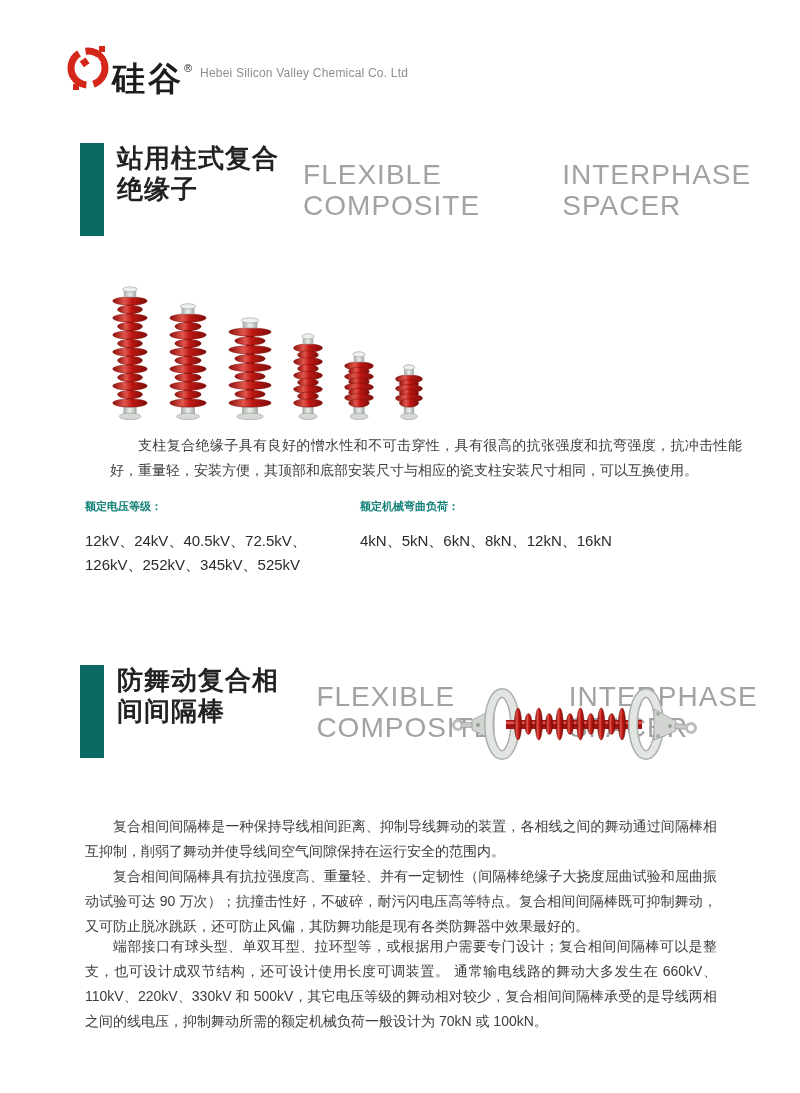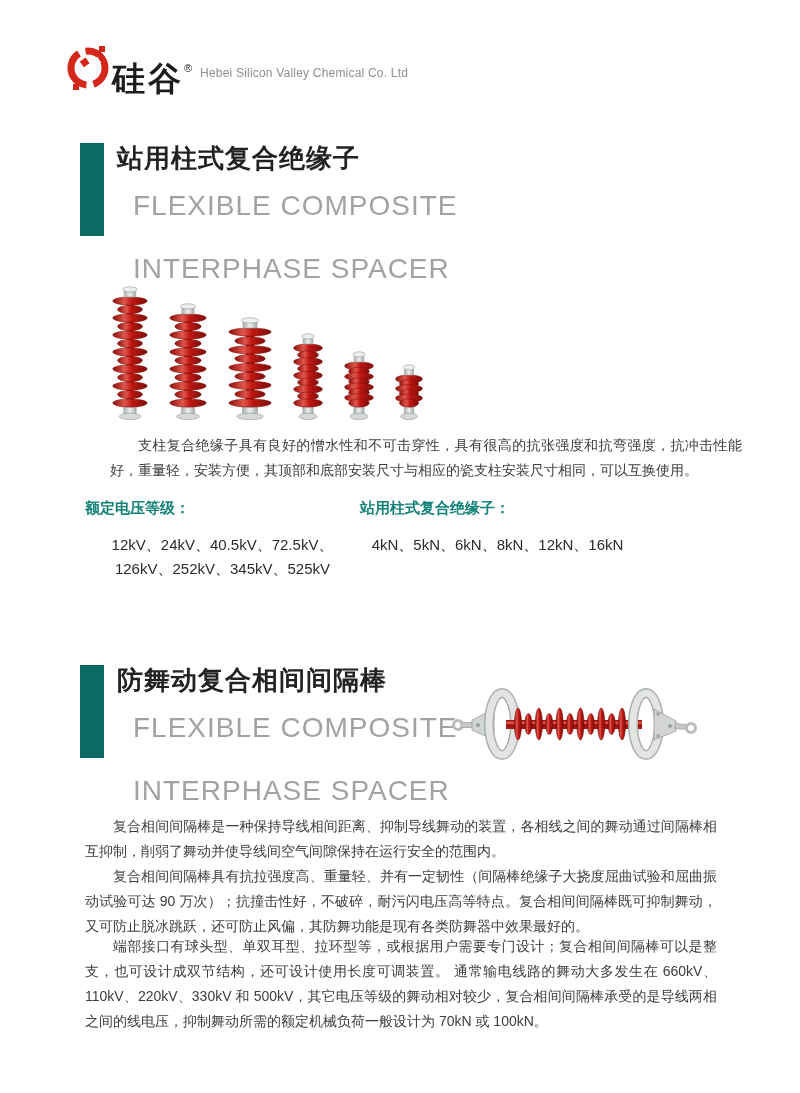--- a/index.html
+++ b/index.html
@@ -9,40 +9,40 @@
   }
   
   .logo{position:absolute;left:66px;top:42px;display:flex;align-items:flex-start;}
   .logo-icon{width:46px;height:52px;}
   .brand-cn{font-size:33px;font-weight:700;color:#1c1c1c;letter-spacing:3px;line-height:52px;}
   .reg{font-size:11px;color:#2a2a2a;vertical-align:18px;font-weight:400;letter-spacing:0;}
   .company-en{font-size:12px;color:#8e8e8e;margin-left:8px;margin-top:24px;letter-spacing:0.2px;}
   
   .section-header{position:absolute;left:80px;display:flex;}
   .section-header .bar{width:24px;height:93px;background:#0b6a64;margin-right:13px;flex:none;}
-  .sh-titles{display:flex;flex-direction:column;}
+  .sh-titles{display:flex;flex-direction:row;}
   .sh-cn{font-size:26px;font-weight:700;color:#222222;line-height:31px;margin:0;letter-spacing:1px;}
   .sh-en{font-size:28px;color:#a2a2a2;line-height:31px;margin:16px;letter-spacing:1px;font-weight:400;}
   #section1-header{top:143px;}
   #section2-header{top:665px;}
   
   .posts-row{position:absolute;left:108px;top:283px;height:137px;display:flex;align-items:flex-end;gap:13px;}
   .spacer-img{position:absolute;left:448px;top:676px;width:252px;height:100px;}
   
   .para{position:absolute;left:85px;width:632px;font-size:14px;line-height:25px;color:#3d3d3d;
         text-indent:2em;text-align:justify;margin:0;}
   #s1-para{top:433px;margin-left:25px;}
   #s2-para1{top:814px;}
   #s2-para2{top:864px;}
   #s2-para3{top:934px;}
   
   .specs{position:absolute;left:85px;top:499px;display:flex;}
   .spec-col{width:275px;}
-  .spec-label{font-size:15px;font-weight:700;color:#15837a;margin:0 12px 15px 0;}
-  .spec-values{font-size:15px;color:#2b2b2b;line-height:24px;margin:0;text-align:center;}
+  .spec-label{font-size:11px;font-weight:700;color:#15837a;margin:0 12px 15px 0;}
+  .spec-values{font-size:15px;color:#2b2b2b;line-height:24px;margin:0;}
   .hidden-defs{position:absolute;width:0;height:0;overflow:hidden;}
 </style>
 </head>
 <body>
 
 <svg class="hidden-defs" aria-hidden="true">
   <defs>
     <linearGradient id="redg" x1="0" y1="0" x2="1" y2="0">
       <stop offset="0" stop-color="#8f0f0b"></stop>
       <stop offset="0.35" stop-color="#e0564c"></stop>
@@ -182,21 +182,21 @@
     </div>
 
   <p class="para" id="s1-para">支柱复合绝缘子具有良好的憎水性和不可击穿性，具有很高的抗张强度和抗弯强度，抗冲击性能好，重量轻，安装方便，其顶部和底部安装尺寸与相应的瓷支柱安装尺寸相同，可以互换使用。</p>
 
   <div class="specs">
     <div class="spec-col">
       <p class="spec-label">额定电压等级：</p>
       <p class="spec-values"><span>12kV、24kV、40.5kV、72.5kV、</span><br><span>126kV、252kV、345kV、525kV</span></p>
     </div>
     <div class="spec-col">
-      <p class="spec-label">站用柱式复合绝缘子：</p>
+      <p class="spec-label">额定机械弯曲负荷：</p>
       <p class="spec-values">4kN、5kN、6kN、8kN、12kN、16kN</p>
     </div>
   </div>
 
   <div class="section-header" id="section2-header">
     <div class="bar"></div>
     <div class="sh-titles">
       <p class="sh-cn">防舞动复合相间间隔棒</p>
       <p class="sh-en">FLEXIBLE COMPOSITE</p>
       <p class="sh-en">INTERPHASE SPACER</p>

